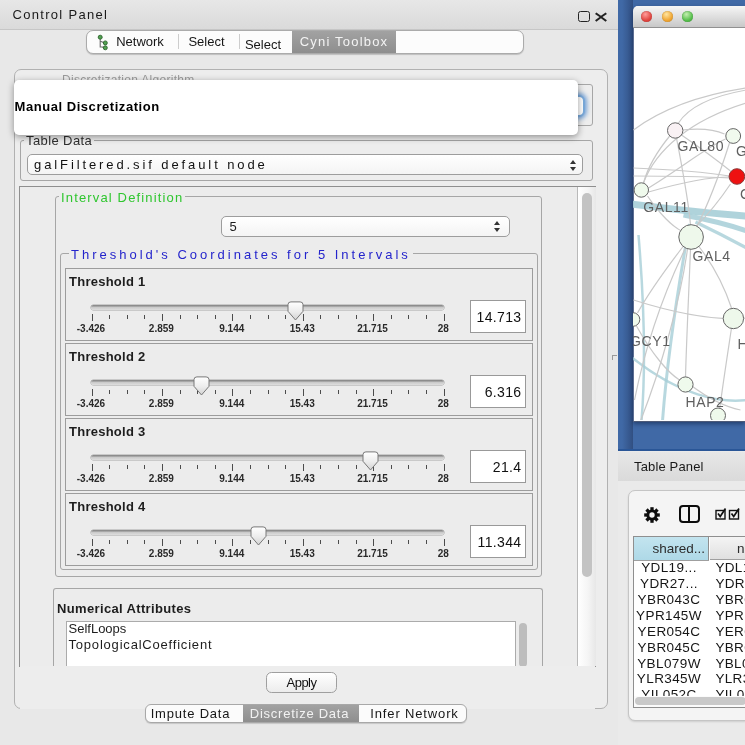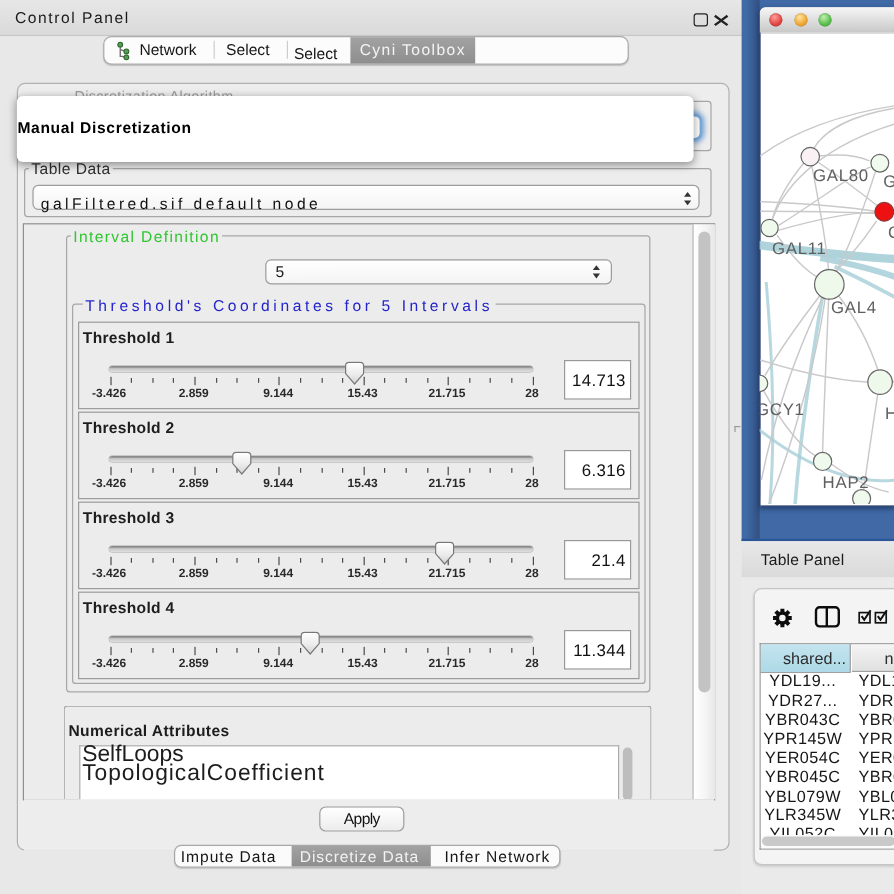--- a/index.html
+++ b/index.html
@@ -54,21 +54,21 @@
 
 <div class="abs" style="left:14px;top:69px;width:594px;height:640px;background:#ededed;border:1px solid #b1b1b1;border-radius:7px;box-sizing:border-box;"></div>
 
 <div class="grp" style="left:20px;top:84px;width:573px;height:42px;"></div>
 <div class="gtit" style="left:60px;top:73px;color:#9b9b9b;font-size:12px;letter-spacing:0.3px;">Discretization Algorithm</div>
 <div class="abs" style="left:27px;top:94.5px;width:558px;height:22.5px;background:#fff;border:2px solid #79a9da;border-radius:6px;box-sizing:border-box;box-shadow:0 0 4px 2px rgba(80,140,210,0.75);"></div>
 
 <div class="grp" style="left:20px;top:139.5px;width:573px;height:41px;"></div>
 <div class="gtit" style="left:24px;top:132.5px;color:#2f2f2f;letter-spacing:0.4px;">Table Data</div>
 <div class="combo" style="left:27px;top:154px;width:556px;height:21px;"></div>
-<div class="lbl vc" style="left:34px;top:154px;height:31px;font-size:13px;letter-spacing:2.9px;color:#111;">galFiltered.sif default node</div>
+<div class="lbl vc" style="left:34px;top:154px;height:21px;font-size:13px;letter-spacing:2.9px;color:#111;">galFiltered.sif default node</div>
 <div class="carr" style="left:570px;top:159.5px;border-bottom:4.6px solid #333;"></div>
 <div class="carr" style="left:570px;top:166.5px;border-top:4.6px solid #333;"></div>
 
 <div class="abs" style="left:19px;top:185.5px;width:577px;height:481px;border:1px solid #8f8f8f;background:#ececec;box-sizing:border-box;"></div>
 <div class="abs" style="left:576.5px;top:186.5px;width:19px;height:479px;background:linear-gradient(90deg,#ffffff,#f5f5f5 55%,#e7e7e7);border-left:1px solid #b9b9b9;box-sizing:border-box;"></div>
 <div class="abs" style="left:582px;top:193px;width:9.5px;height:384px;background:#c3c3c3;border-radius:5px;"></div>
 
 <div class="grp" style="left:54.5px;top:195.5px;width:487px;height:381px;"></div>
 <div class="gtit" style="left:59px;top:190px;background:#ececec;color:#2fc62f;letter-spacing:1.15px;">Interval Definition</div>
 <div class="combo" style="left:221px;top:215.5px;width:289px;height:21.5px;"></div>
@@ -210,21 +210,21 @@
     <div class="tlab" style="left:373.1px;top:548.0px;">21.715</div>
     <div class="tlab" style="left:443.5px;top:548.0px;">28</div>
 <svg class="abs" style="left:249.6px;top:525.5px" width="17" height="20" viewBox="0 0 17 20">
       <path d="M1 3.6 Q1 0.9 3.9 0.9 L13.1 0.9 Q16 0.9 16 3.6 L16 10.3 L8.5 19 L1 10.3 Z" fill="url(#thg)" stroke="#787878" stroke-width="1"></path>
     </svg>
 <div class="vfield" style="left:470px;top:525.0px;width:56px;height:33px;">11.344</div>
 
 <div class="grp" style="left:53px;top:587.5px;width:489.5px;height:82px;border-bottom:none;"></div>
 <div class="lbl" style="left:57px;top:600.5px;font-size:13px;font-weight:bold;letter-spacing:0.35px;">Numerical Attributes</div>
 <div class="abs" style="left:66px;top:620.5px;width:450px;height:46px;background:#fff;border:1px solid #ababab;border-bottom:none;box-sizing:border-box;"></div>
-<div class="lbl" style="left:68.5px;top:621.4px;font-size:19px;line-height:15.9px;">SelfLoops<br><span style="letter-spacing:0.8px">TopologicalCoefficient</span><br></div>
+<div class="lbl" style="left:68.5px;top:621.4px;font-size:13px;line-height:15.9px;">SelfLoops<br><span style="letter-spacing:0.8px">TopologicalCoefficient</span><br></div>
 <div class="abs" style="left:518.5px;top:622.5px;width:8.5px;height:44px;background:#bdbdbd;border-radius:4.5px;"></div>
 
 <div class="abs" style="left:20px;top:666px;width:575px;height:43px;background:#ededed;"></div>
 
 <div class="abs vc" style="left:266px;top:672px;width:71px;height:20.5px;background:linear-gradient(#ffffff,#ececec);border:1px solid #9f9f9f;border-radius:5.5px;box-sizing:border-box;justify-content:center;font-size:13px;letter-spacing:-0.5px;color:#111;">Apply</div>
 <div class="abs" style="left:145px;top:703.5px;width:321.5px;height:19px;background:#fbfbfb;border:1px solid #a8a8a8;border-radius:6px;box-sizing:border-box;box-shadow:0 1px 1px rgba(0,0,0,0.15);"></div>
 <div class="abs" style="left:242.7px;top:704.5px;width:116.3px;height:17px;background:linear-gradient(#a2a2a2,#8e8e8e);"></div>
 <div class="tabtxt vc" style="left:190.5px;top:703.5px;height:19px;letter-spacing:0.8px;">Impute Data</div>
 <div class="tabtxt vc" style="left:299.5px;top:703.5px;height:19px;color:#f2f2f2;letter-spacing:0.75px;">Discretize Data</div>
 <div class="tabtxt vc" style="left:414.5px;top:703.5px;height:19px;letter-spacing:0.85px;">Infer Network</div>

